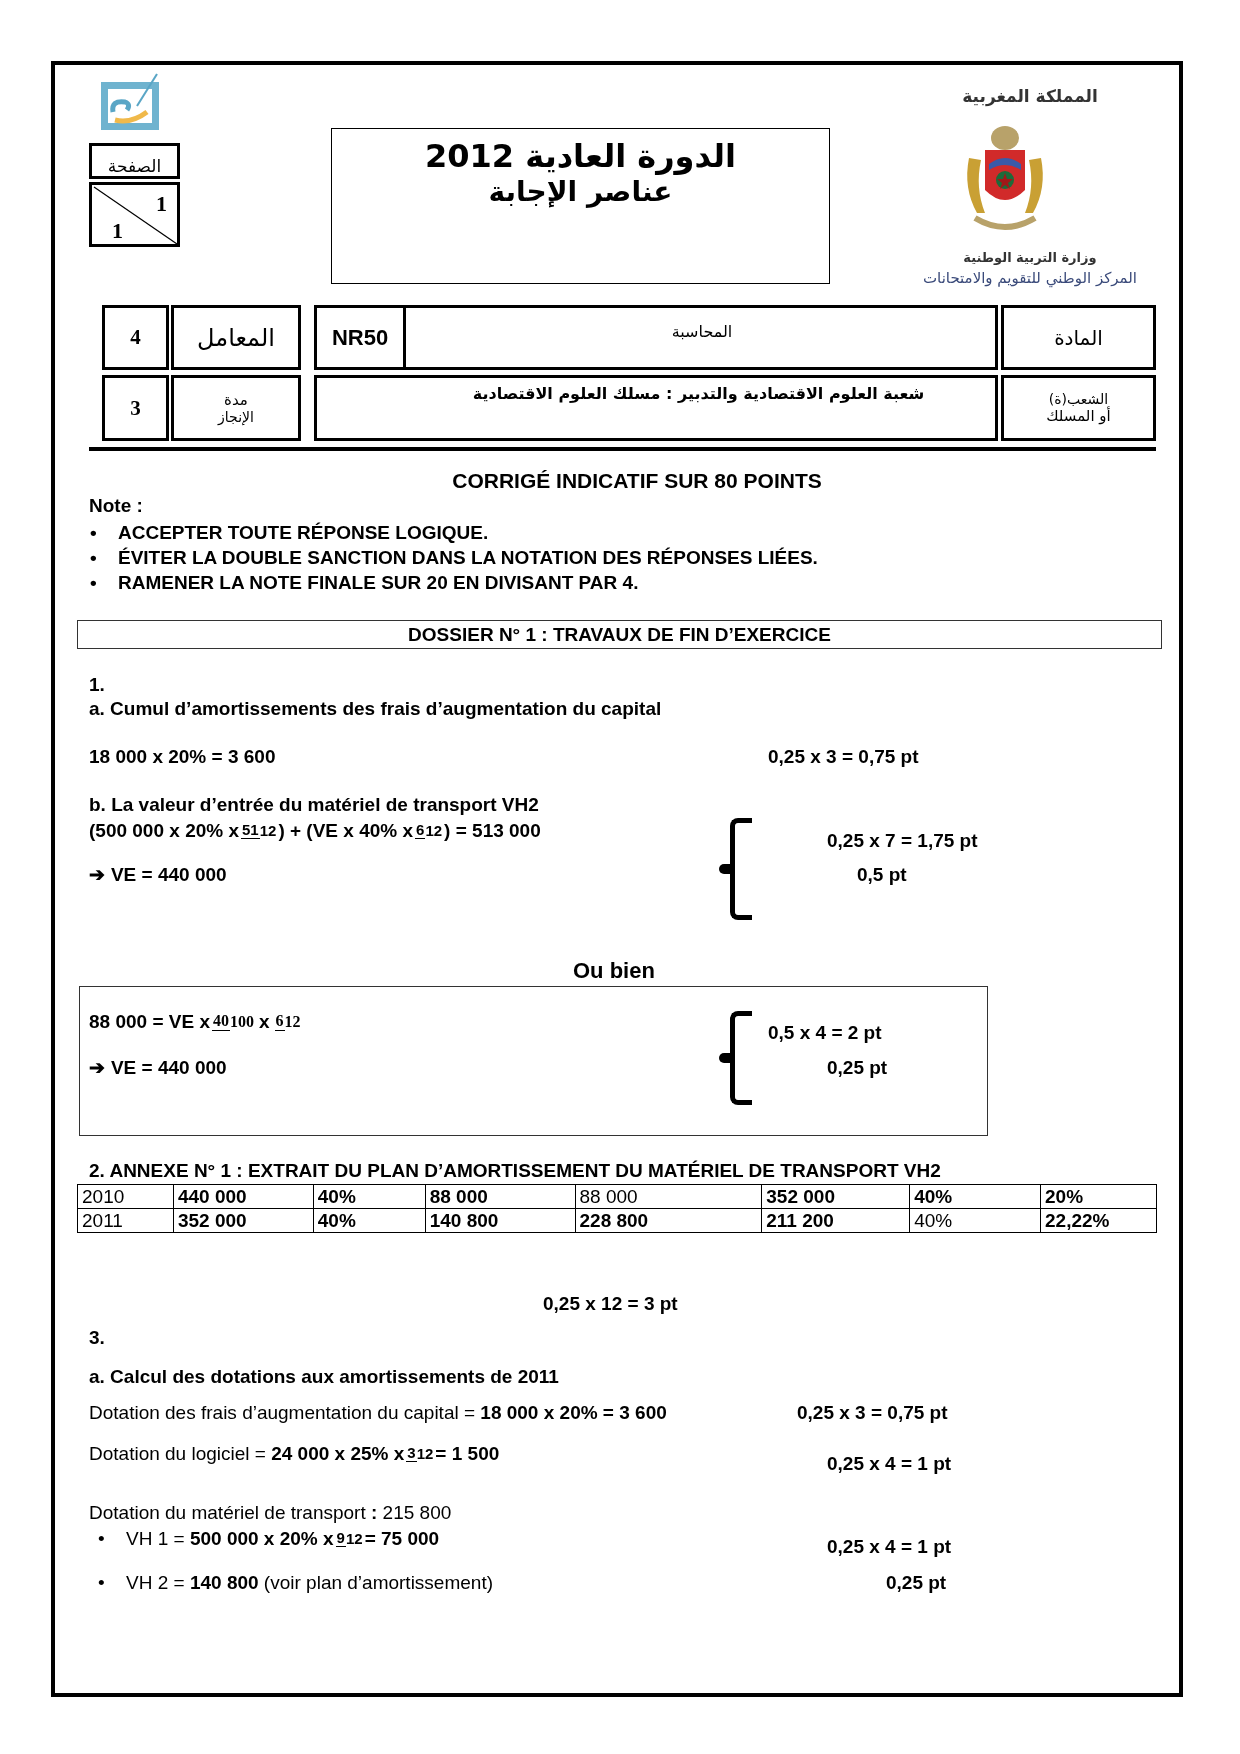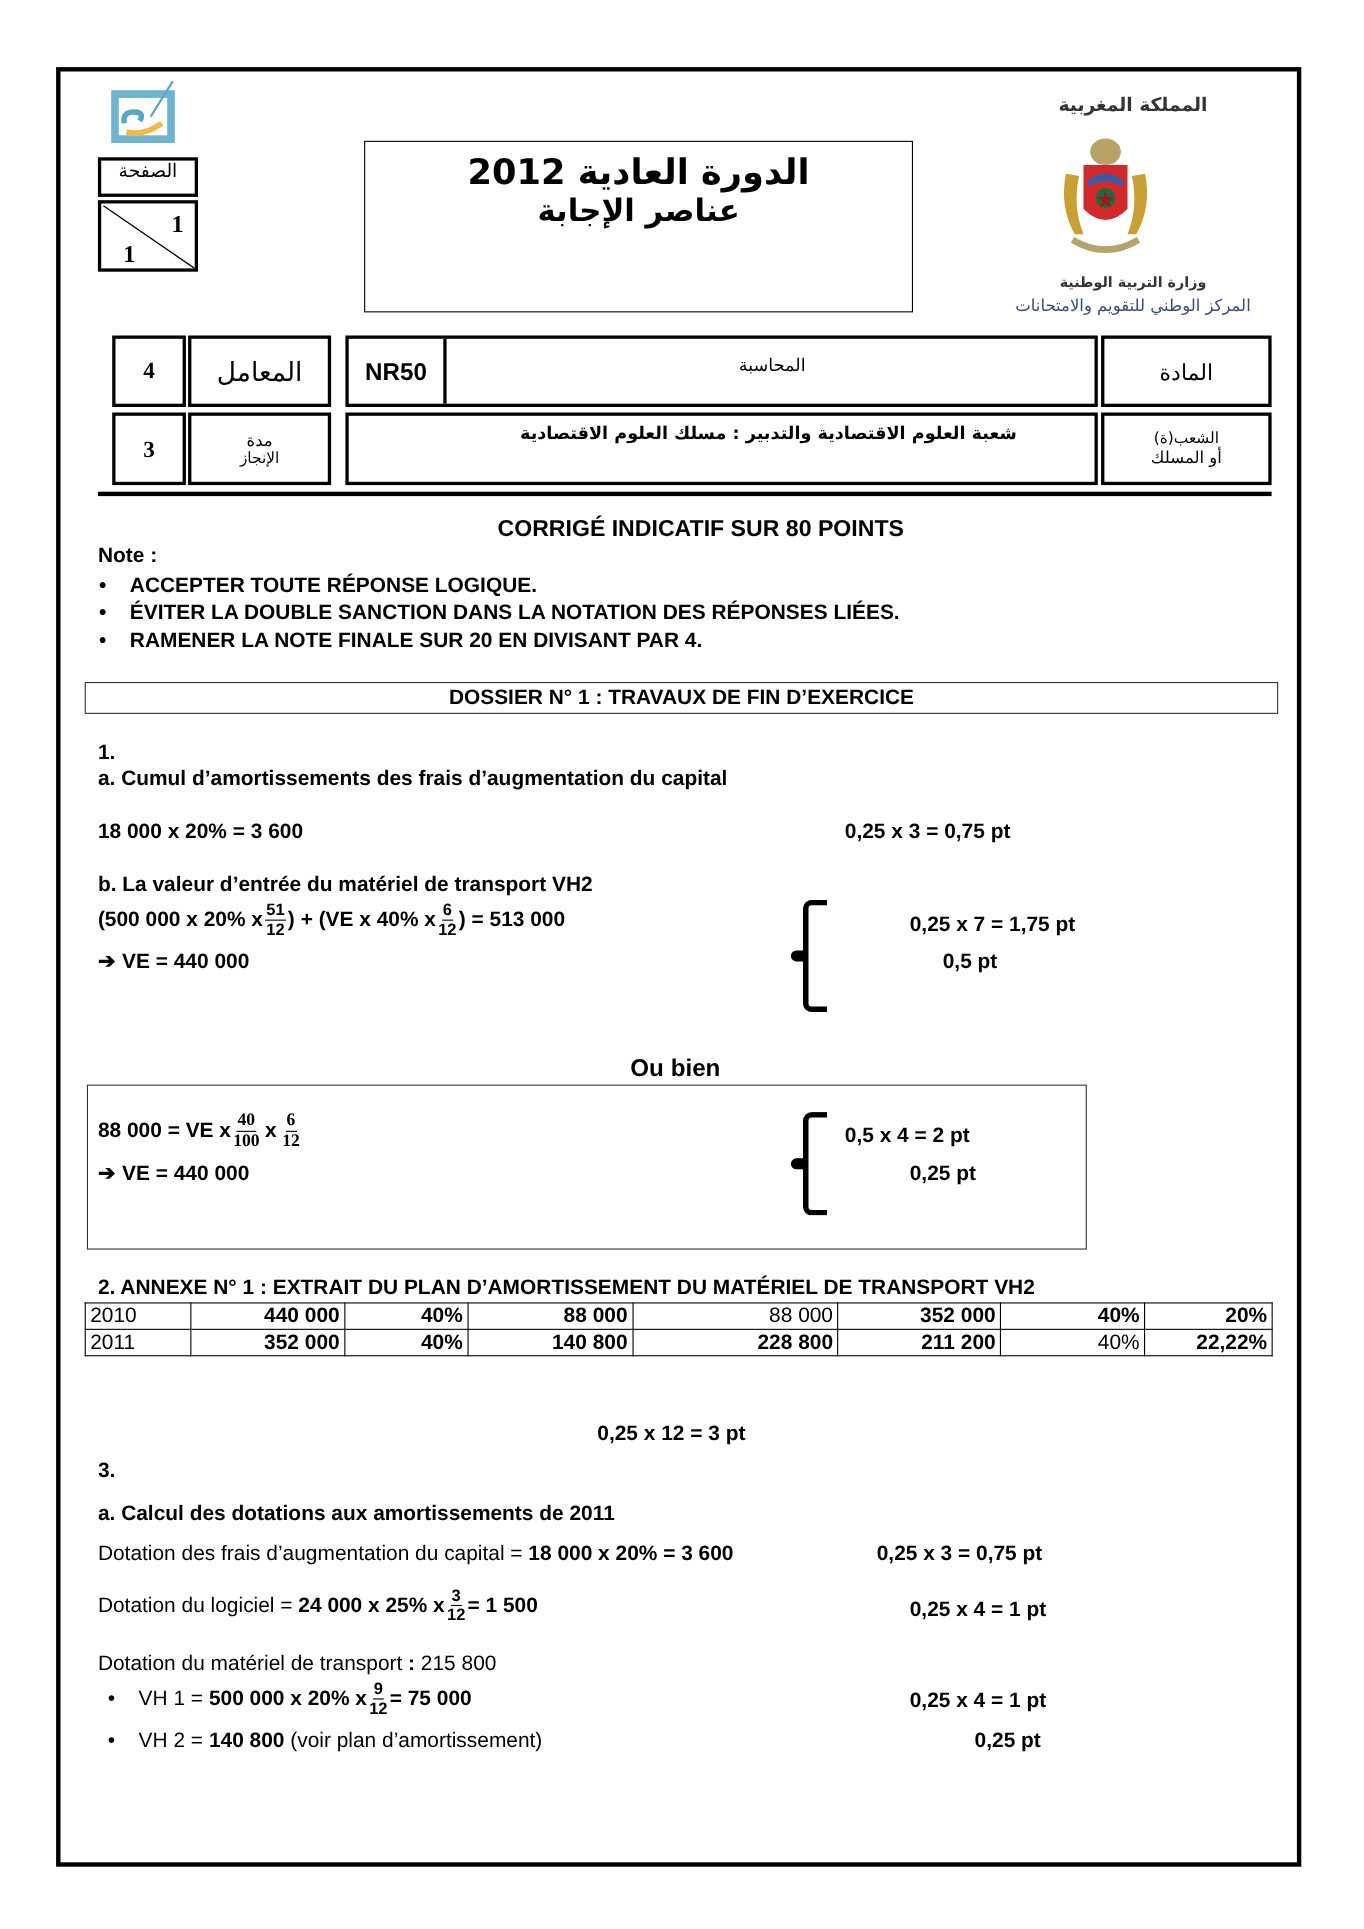--- a/index.html
+++ b/index.html
@@ -4,49 +4,49 @@
 <style>
   html,body{margin:0;padding:0;background:#fff;}
   body{width:1240px;height:1754px;position:relative;font-family:"Liberation Sans",sans-serif;color:#000;overflow:hidden;}
   .abs{position:absolute;}
   .frame{position:absolute;left:51px;top:61px;width:1132px;height:1636px;border:4px solid #000;box-sizing:border-box;}
   .b{font-weight:bold;}
   .box{position:absolute;border:3px solid #000;box-sizing:border-box;background:#fff;}
   .cell{position:absolute;border:3px solid #000;box-sizing:border-box;display:flex;align-items:center;justify-content:center;text-align:center;}
   .ar{font-family:"DejaVu Sans",sans-serif;direction:rtl;}
   .t{position:absolute;font-size:19px;white-space:nowrap;line-height:1.15;}
-  .frac{display:inline-flex;flex-direction:column;align-items:center;vertical-align:middle;font-size:15px;line-height:1;margin:0 2px;}
+  .frac{display:inline-flex;flex-direction:row;vertical-align:middle;font-size:15px;line-height:1;margin:0 2px;}
   .frac .num{border-bottom:1.5px solid #000;padding:0 1px 1px;}
   .frac .den{padding-top:1px;}
   .brace{position:absolute;width:22px;border:5px solid #000;border-right:none;border-radius:8px 0 0 8px;box-sizing:border-box;}
   .brace::before{content:"";position:absolute;left:-16px;top:calc(50% - 5px);width:14px;height:10px;background:#000;border-radius:5px 0 0 5px;}
   table.plan{position:absolute;border-collapse:collapse;font-size:19px;}
   table.plan td,table.plan th{border:1.5px solid #000;padding:0 4px;line-height:1.15;}
   table.plan th{font-weight:normal;text-align:center;}
-  table.plan td{text-align:right;}
+  table.plan td{}
   table.plan td.l{text-align:left;}
   .hr{position:absolute;background:#000;}
   .bullet::before{content:"•";position:absolute;left:-28px;}
 </style>
 </head>
 <body>
 
 <div class="frame"></div>
 
 <div class="abs" style="left:101px;top:72px;width:58px;height:58px;">
   <svg width="58" height="58" viewBox="0 0 58 58">
     <rect x="0" y="10" width="58" height="48" fill="#6fb3cf"></rect>
     <rect x="7" y="17" width="44" height="34" fill="#fff"></rect>
     <path d="M12 40 Q10 28 24 30 Q30 32 26 38" stroke="#5aa6c6" stroke-width="5" fill="none"></path>
     <path d="M14 48 Q30 52 46 40" stroke="#f0b94a" stroke-width="5" fill="none"></path>
     <line x1="36" y1="34" x2="56" y2="2" stroke="#5aa6c6" stroke-width="2"></line>
   </svg>
 </div>
 
-<div class="box" style="left:89px;top:143px;width:91px;height:36px;display:flex;align-items:flex-start;justify-content:center;">
+<div class="box" style="left:89px;top:143px;width:91px;height:36px;display:flex;align-items:flex-end;justify-content:center;">
   <span class="ar" style="font-size:17px;">الصفحة</span>
 </div>
 <div class="box" style="left:89px;top:182px;width:91px;height:65px;overflow:hidden;">
   <svg class="abs" style="left:0;top:0;" width="85" height="59">
       <line x1="2" y1="2" x2="85" y2="59" stroke="#000" stroke-width="1.2"></line>
     </svg>
   <span class="abs" style="right:10px;top:6px;font-family:'Liberation Serif',serif;font-size:22px;font-weight:bold;">1</span>
   <span class="abs" style="left:20px;bottom:0px;font-family:'Liberation Serif',serif;font-size:22px;font-weight:bold;">1</span>
 </div>
 

